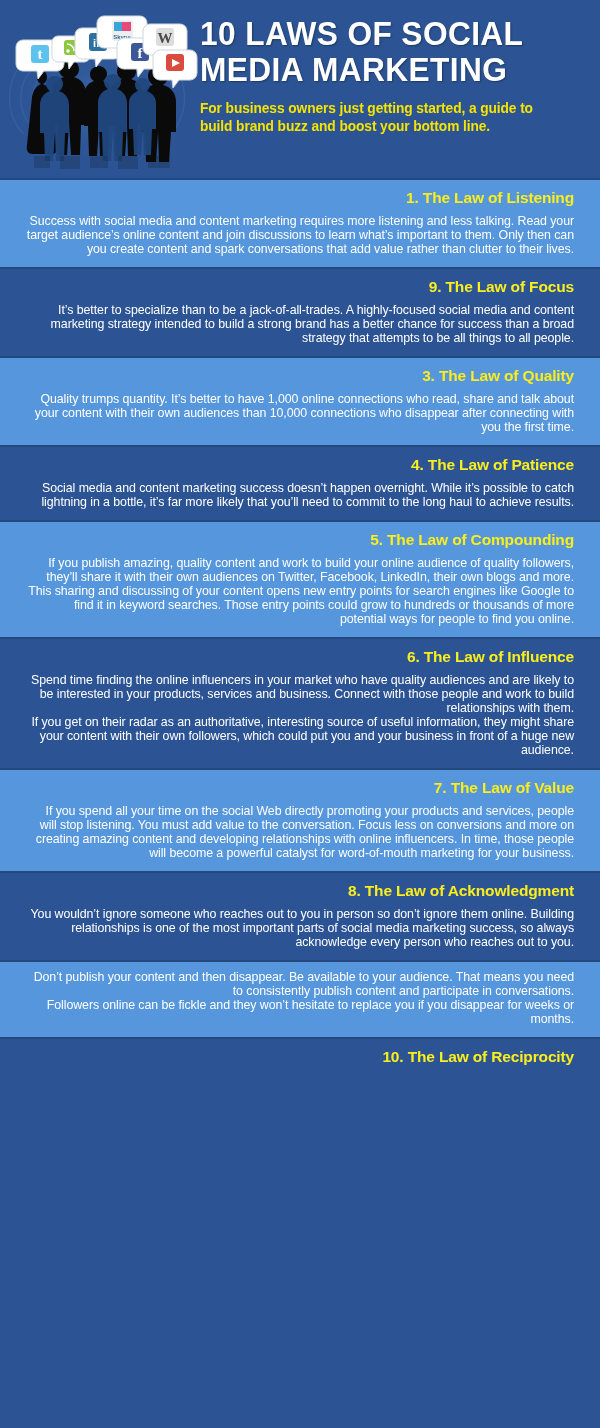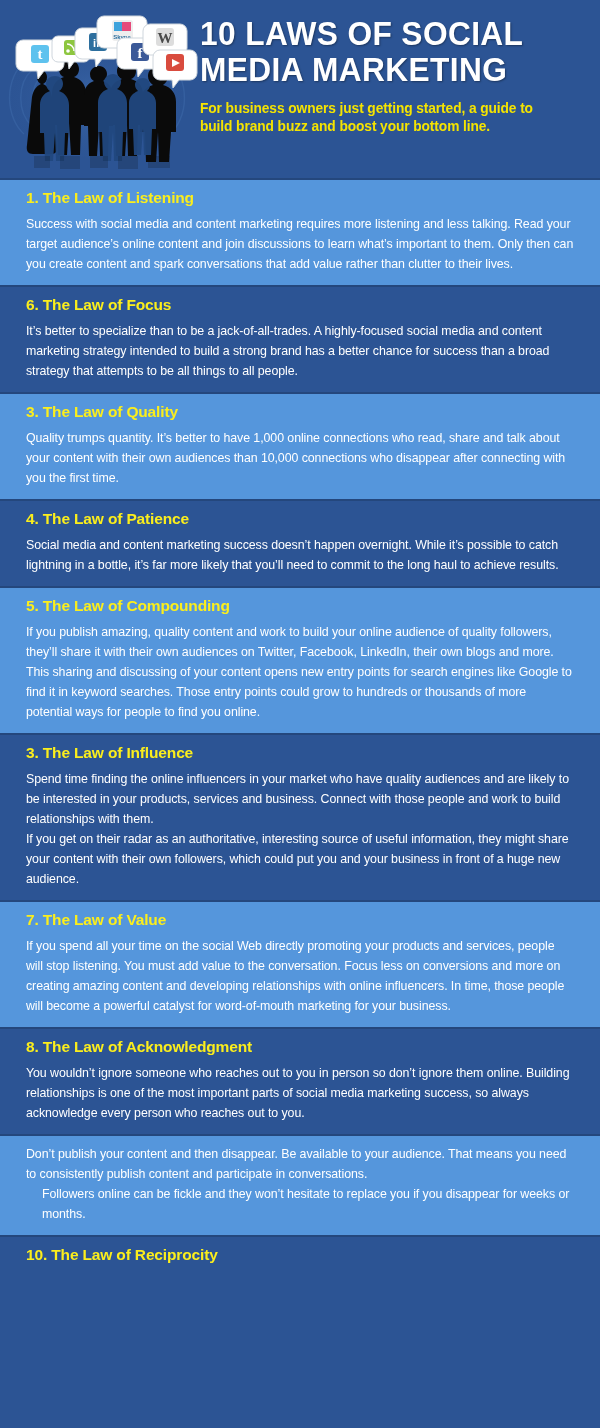--- a/index.html
+++ b/index.html
@@ -69,39 +69,40 @@
 
   
   .laws {
     display: block;
   }
   .law {
     padding: 8px 26px 11px 26px;
     box-sizing: border-box;
     border-top: 2px solid #24477d;
     position: relative;
+    text-align: right;
   }
   .law.light {
     background: #5596dc;
   }
   .law.dark {
     background: #2c5494;
   }
   .law-title {
     color: #fbee1c;
     font-weight: bold;
     font-size: 15.5px;
     line-height: 20px;
     margin: 0 0 6px 0;
     letter-spacing: -0.15px;
   }
   .law-body p {
     color: #ffffff;
     font-size: 12.4px;
-    line-height: 20px;
+    line-height: 14px;
     margin: 0;
     letter-spacing: -0.08px;
   }
   .law-body p + p {
   }
   .law-body.tight p + p {
     margin-top: 0px;
     margin-left: 16px;
   }
 
@@ -228,21 +229,21 @@
   </div>
 
   <div class="laws" id="laws-container">
       <div class="law light">
         <div class="law-title">1. The Law of Listening</div>
         <div class="law-body">
           <p>Success with social media and content marketing requires more listening and less talking. Read your target audience’s online content and join discussions to learn what’s important to them. Only then can you create content and spark conversations that add value rather than clutter to their lives.</p>
         </div>
       </div>
       <div class="law dark">
-        <div class="law-title">6. The Law of Focus</div>
+        <div class="law-title">9. The Law of Focus</div>
         <div class="law-body">
           <p>It’s better to specialize than to be a jack-of-all-trades. A highly-focused social media and content marketing strategy intended to build a strong brand has a better chance for success than a broad strategy that attempts to be all things to all people.</p>
         </div>
       </div>
       <div class="law light">
         <div class="law-title">3. The Law of Quality</div>
         <div class="law-body">
           <p>Quality trumps quantity. It’s better to have 1,000 online connections who read, share and talk about your content with their own audiences than 10,000 connections who disappear after connecting with you the first time.</p>
         </div>
       </div>
@@ -253,21 +254,21 @@
         </div>
       </div>
       <div class="law light">
         <div class="law-title">5. The Law of Compounding</div>
         <div class="law-body">
           <p>If you publish amazing, quality content and work to build your online audience of quality followers, they’ll share it with their own audiences on Twitter, Facebook, LinkedIn, their own blogs and more.</p>
           <p>This sharing and discussing of your content opens new entry points for search engines like Google to find it in keyword searches. Those entry points could grow to hundreds or thousands of more potential ways for people to find you online.</p>
         </div>
       </div>
       <div class="law dark">
-        <div class="law-title">3. The Law of Influence</div>
+        <div class="law-title">6. The Law of Influence</div>
         <div class="law-body">
           <p>Spend time finding the online influencers in your market who have quality audiences and are likely to be interested in your products, services and business. Connect with those people and work to build relationships with them.</p>
           <p>If you get on their radar as an authoritative, interesting source of useful information, they might share your content with their own followers, which could put you and your business in front of a huge new audience.</p>
         </div>
       </div>
       <div class="law light">
         <div class="law-title">7. The Law of Value</div>
         <div class="law-body">
           <p>If you spend all your time on the social Web directly promoting your products and services, people will stop listening. You must add value to the conversation. Focus less on conversions and more on creating amazing content and developing relationships with online influencers. In time, those people will become a powerful catalyst for word-of-mouth marketing for your business.</p>
         </div>

